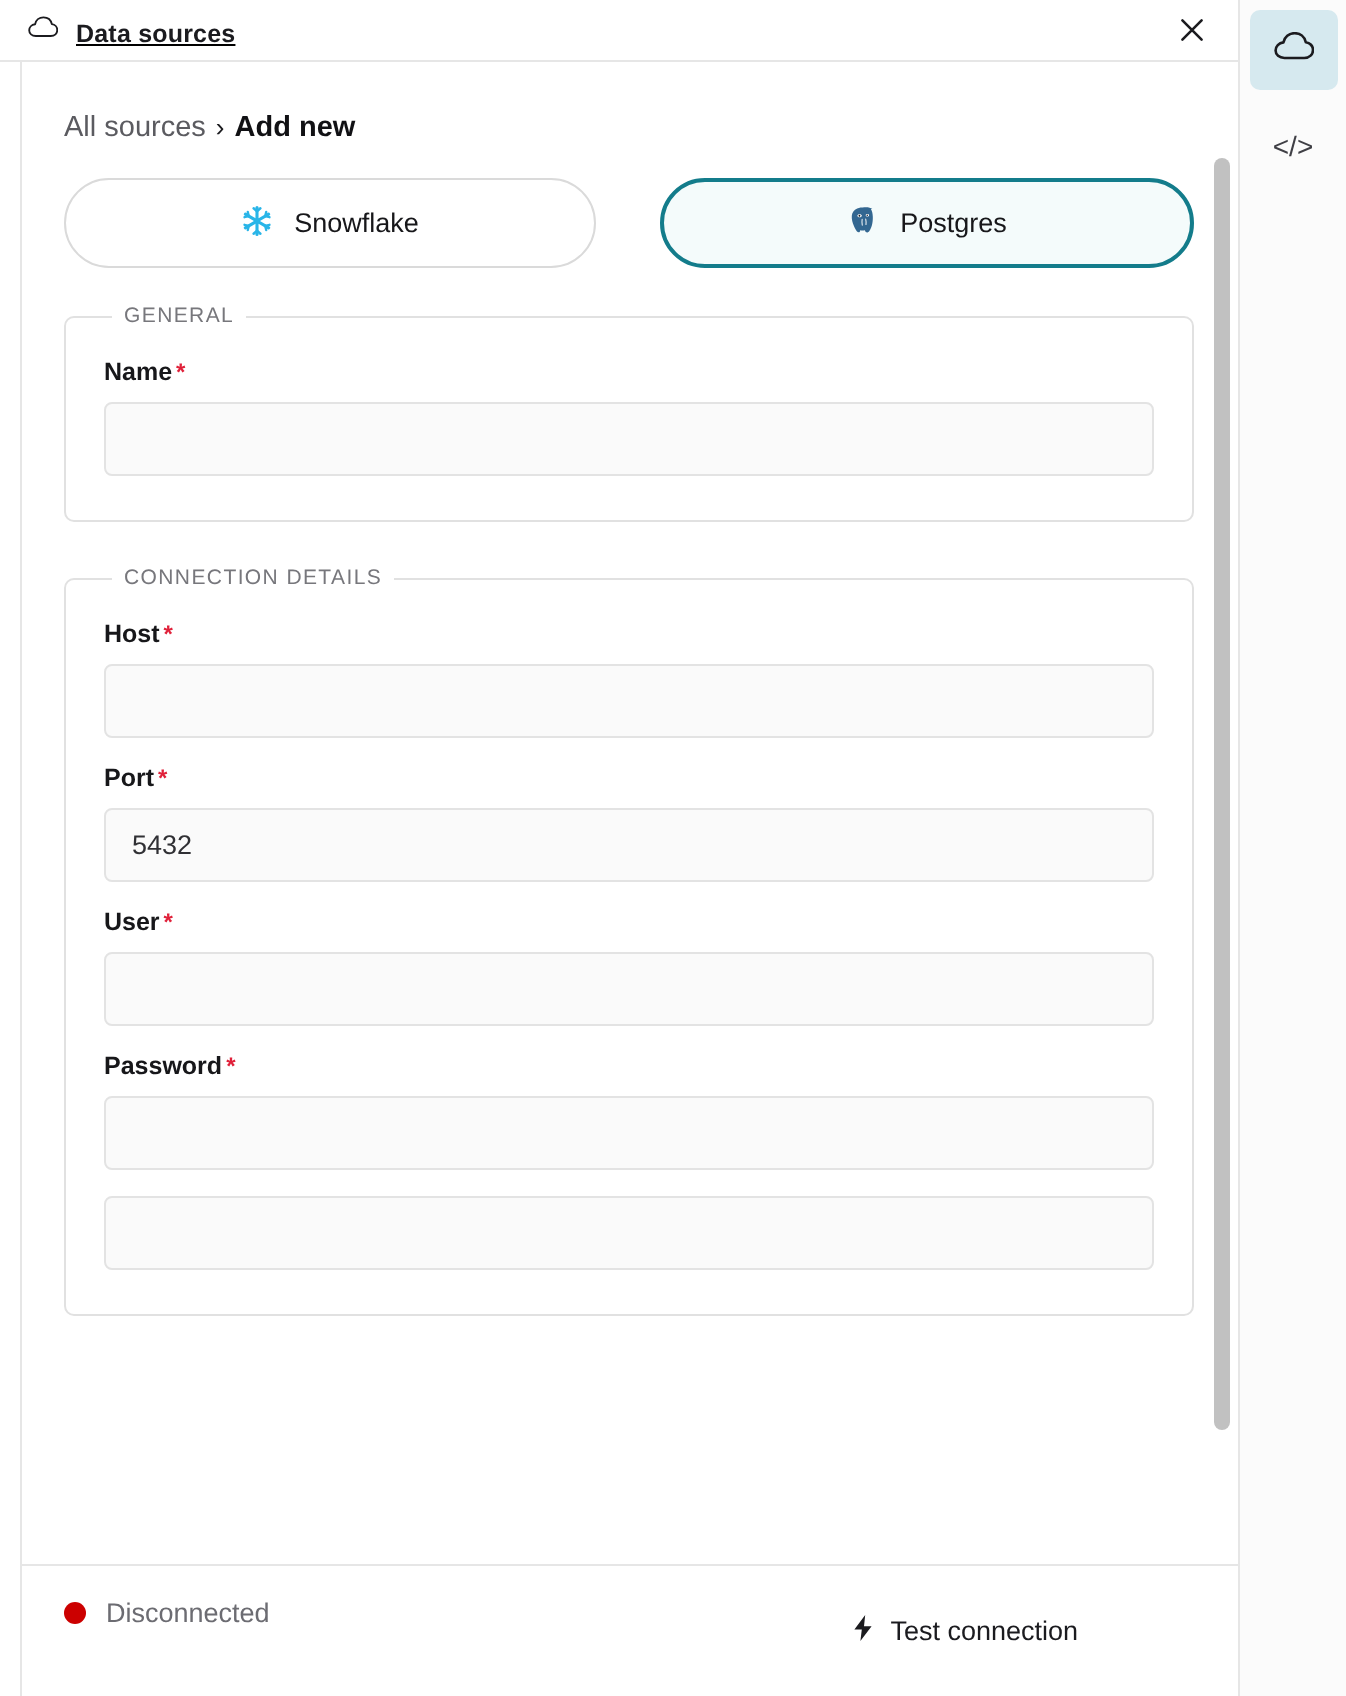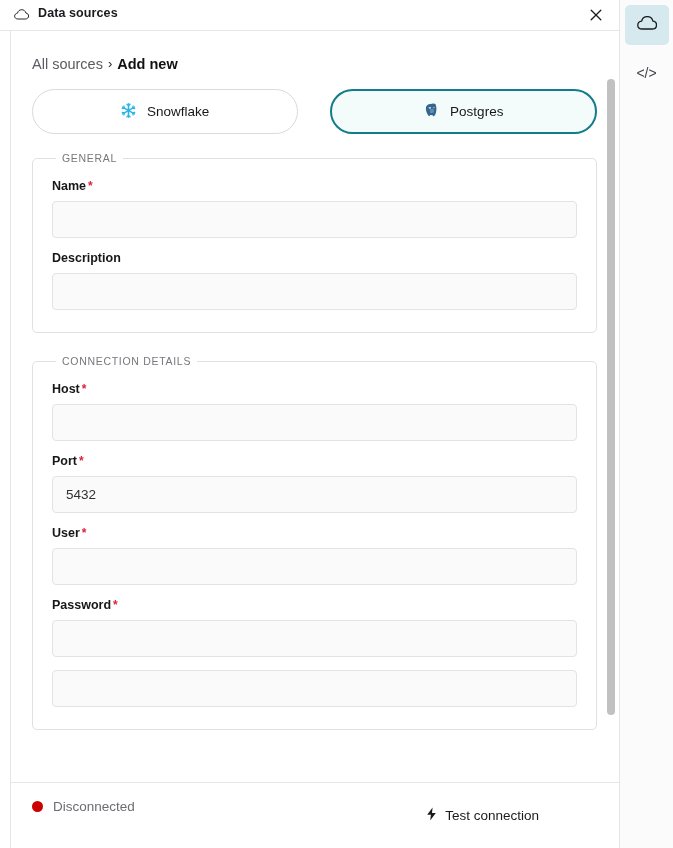--- a/index.html
+++ b/index.html
@@ -34,23 +34,24 @@
     height: 31px;
     min-height: 31px;
     border-bottom: 1px solid #e6e6e6;
     display: flex;
     align-items: center;
     padding: 0 13px 0 14px;
     background: #ffffff;
   }
   .titlebar-left {
     display: flex;
-    align-items: flex-start;
+    align-items: flex-end;
     gap: 9px;
     flex: 1;
+    text-decoration: underline;
   }
   .title-text {
     font-size: 12.5px;
     font-weight: bold;
     color: #1b1b1f;
     letter-spacing: 0.1px;
   }
   .cloud-icon { display: block; }
   .close-btn {
     width: 20px; height: 20px;
@@ -342,24 +343,20 @@
           <fieldset class="group general">
             <legend class="group-legend">GENERAL</legend>
 
             <div class="field">
               <label class="field-label">
                 <span>Name</span><span class="req">*</span>
               </label>
               <input class="field-input" type="text" value="" style="">
             </div>
 
-            <div class="field">
-              <label class="field-label">Description</label>
-              <input class="field-input" type="text" value="" style="">
-            </div>
           </fieldset>
 
           <fieldset class="group connection">
             <legend class="group-legend">CONNECTION DETAILS</legend>
 
             <div class="field">
               <label class="field-label">
                 <span>Host</span><span class="req">*</span>
               </label>
               <input class="field-input" type="text" value="" style="">

